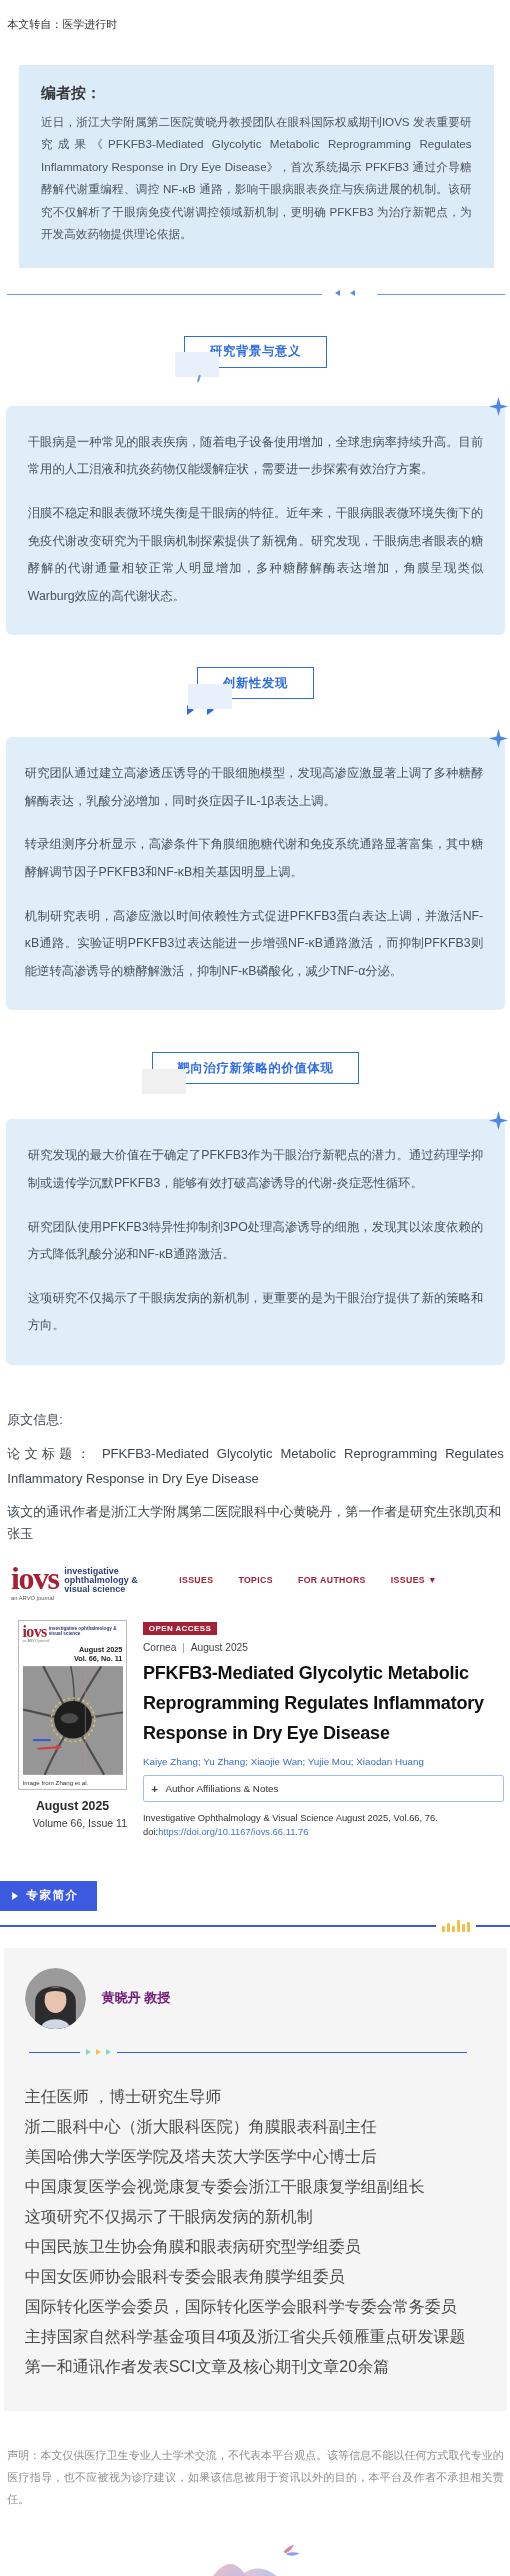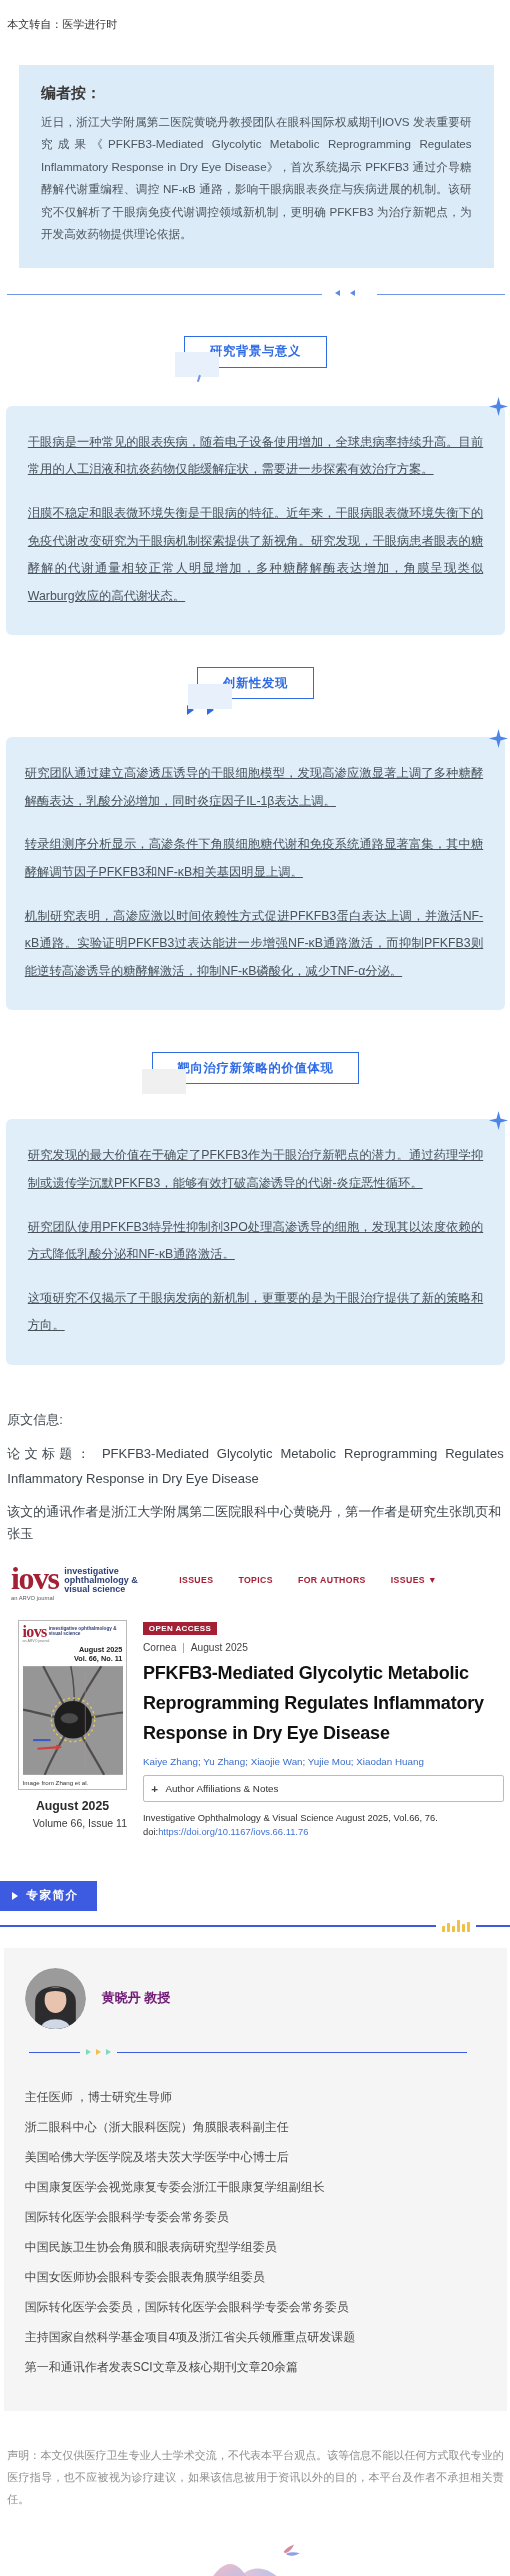--- a/index.html
+++ b/index.html
@@ -42,21 +42,21 @@
     background:#6f96e6; transform:rotate(18deg); }
   .play-row { display:flex; gap:13px; margin:5.8px 0 0 187px; }
   .play-tri { width:0; height:0; border-left:7.3px solid #2e6be5;
     border-top:5.1px solid transparent; border-bottom:5.1px solid transparent; }
 
   
   .blue-box {
     position:relative; margin:0 5.8px; background:#dfeef9; border-radius:5.8px;
     padding:23px 22px 25px 22px;
   }
-  .blue-box p { font-size:12.3px; line-height:27.6px; text-align:justify; color:#49525a;text-decoration:underline; }
+  .blue-box p { font-size:12.3px; line-height:27.6px; text-align:justify; color:#49525a; }
   .blue-box p + p { margin-top:16px; }
   .star { position:absolute; top:-8.7px; right:-2.9px; width:19px; height:19px; }
 
   
   .plain { margin:0 7.3px; font-size:13px; color:#3f474e; }
   .plain-title { line-height:25px; text-align:justify; }
 
   
   .journal { margin:19px 0 0 0; position:relative; }
   .iovs-row { display:flex; align-items:flex-start; padding-left:11px; }
@@ -111,21 +111,21 @@
   .avatar { width:61px; height:61px; border-radius:50%; overflow:hidden; flex:none; }
   .expert-name { font-size:13px; font-weight:bold; color:#701a75; }
   .expert-divider { position:relative; margin:19px 4.4px 0 4.4px; height:8.7px; }
   .expert-divider .line { position:absolute; left:0; right:14.5px; top:3.6px; height:0.7px; background:#3d5be1; }
   .expert-divider .tris { position:absolute; left:51px; top:0.7px; display:flex; gap:5.1px; background:#f5f5f6; padding:0 5.8px;}
   .mini-tri { width:0; height:0; border-top:3.6px solid transparent; border-bottom:3.6px solid transparent; }
   .mini-tri.t1 { border-left:5.8px solid #7ed9c3; }
   .mini-tri.t2 { border-left:5.8px solid #f0c04a; }
   .mini-tri.t3 { border-left:5.8px solid #7ed9c3; }
   .cred-list { margin-top:25px; }
-  .cred-list div { font-size:12px; color:#4a4a4a; line-height:30px; }
+  .cred-list div { font-size:16px; color:#4a4a4a; line-height:30px; }
 
   .disclaimer { margin:33px 7.3px 0 7.3px; font-size:11px; color:#8e8e8e;
     line-height:22px; text-align:justify; }
 
   
   .end-wrap { margin-top:33px; text-align:center; }
   .end-text { font-size:16px; font-weight:bold; color:#5968d8; letter-spacing:5.1px; margin-top:1.5px; }
 </style>
 </head>
 <body>
@@ -306,21 +306,21 @@
       <span class="mini-tri t1"></span>
         <span class="mini-tri t2"></span>
         <span class="mini-tri t3"></span>
     </div>
   </div>
   <div class="cred-list">
     <div>主任医师 ，博士研究生导师</div>
     <div>浙二眼科中心（浙大眼科医院）角膜眼表科副主任</div>
     <div>美国哈佛大学医学院及塔夫茨大学医学中心博士后</div>
     <div>中国康复医学会视觉康复专委会浙江干眼康复学组副组长</div>
-    <div>国际转化医学会眼科学专委会常务委员</div>
+    <div>这项研究不仅揭示了干眼病发病的新机制</div>
     <div>中国民族卫生协会角膜和眼表病研究型学组委员</div>
     <div>中国女医师协会眼科专委会眼表角膜学组委员</div>
     <div>国际转化医学会委员，国际转化医学会眼科学专委会常务委员</div>
     <div>主持国家自然科学基金项目4项及浙江省尖兵领雁重点研发课题</div>
     <div>第一和通讯作者发表SCI文章及核心期刊文章20余篇</div>
   </div>
 </div>
 
 <div class="disclaimer">声明：本文仅供医疗卫生专业人士学术交流，不代表本平台观点。该等信息不能以任何方式取代专业的医疗指导，也不应被视为诊疗建议，如果该信息被用于资讯以外的目的，本平台及作者不承担相关责任。</div>
 

